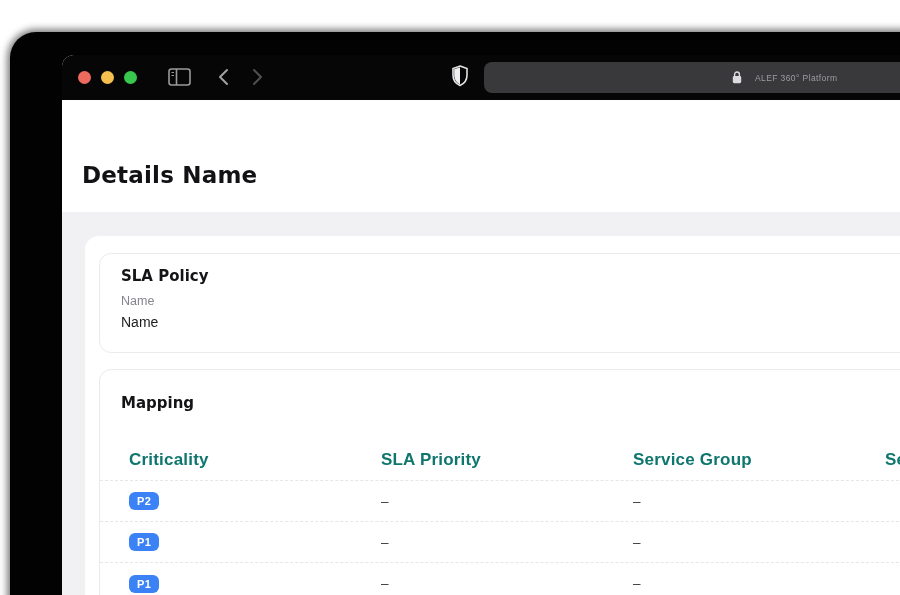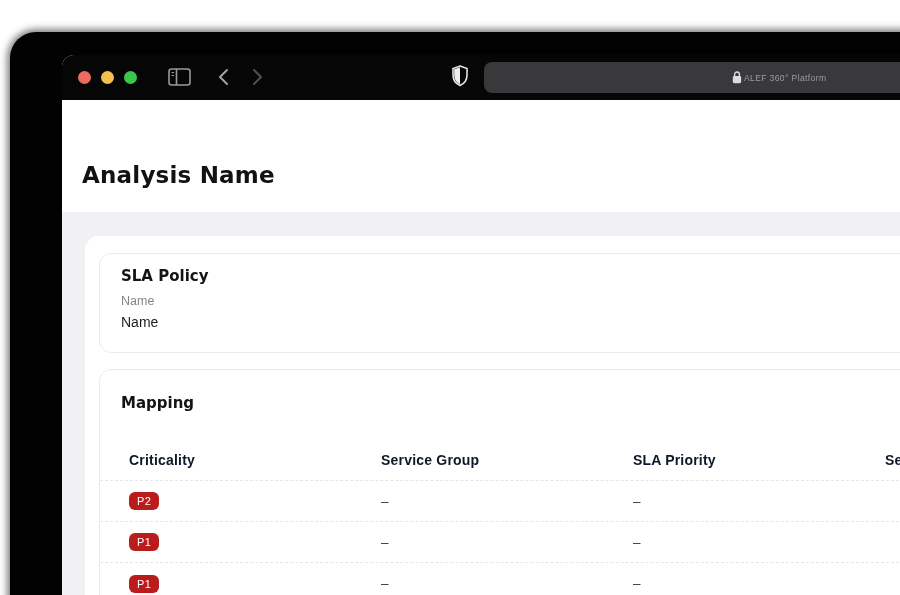--- a/index.html
+++ b/index.html
@@ -21,21 +21,21 @@
   .light.red{background:#ec6a5e;}
   .light.yellow{background:#f4bf4f;}
   .light.green{background:#39c84e;}
   .tb-icon{position:absolute;top:13px;display:flex;align-items:center;justify-content:center;}
   .sidebar-toggle{left:106px;}
   .chev-back{left:156px;}
   .chev-fwd{left:190px;}
   .shield{left:390px;top:10px;}
   .addressbar{position:absolute;left:422px;right:-20px;top:7px;height:31px;background:#39393c;
     border-radius:8px;}
-  .addr-inner{position:absolute;left:248px;top:0;height:31px;display:flex;align-items:center;gap:2px;}
+  .addr-inner{position:absolute;left:248px;top:0;height:31px;display:flex;align-items:center;gap:13px;}
   .addr-text{font-size:8.5px;color:#9c9da3;letter-spacing:.4px;}
 
   
   .page-header{padding:58px 0 0 20px;background:#fff;}
   .page-title{margin:0;font-family:"DejaVu Sans",sans-serif;font-size:23px;line-height:34px;
     font-weight:bold;color:#121215;letter-spacing:.2px;}
 
   
   .tabs{display:flex;gap:10px;margin-top:30px;height:34px;border-bottom:1px solid #e5e5e8;
     padding-left:12px;align-items:stretch;}
@@ -60,23 +60,23 @@
   .card-gap{height:16px;}
   .card-mapping{padding:24px 0 0 0;min-height:300px;}
   .card-mapping .card-title{padding-left:21px;}
 
   
   .table{margin-top:28px;}
   .t-row{display:grid;grid-template-columns:252px 252px 252px 200px;align-items:center;
     height:41px;padding-left:29px;border-bottom:1px dashed #e6e6e9;}
   .t-row.head{font-size:13px;font-weight:bold;color:#1b1b1f;}
   .t-row .cell{font-size:13.5px;color:#2c2c30;letter-spacing:.2px;white-space:nowrap;}
-  .t-row.head .cell{font-size:14px;color:#0f172a;font-weight:bold;}
+  .t-row.head .cell{font-size:17px;color:#0f766e;font-weight:bold;}
   .t-row:last-child{border-bottom:none;}
-  .badge{display:inline-block;background:#b91c1c;color:#ffffff;font-size:11px;font-weight:normal;
+  .badge{display:inline-block;background:#3b82f6;color:#ffffff;font-size:11px;font-weight:bold;
     padding:3px 8px;border-radius:6px;letter-spacing:.3px;}
   .dash{color:#3a3a3e;}
 </style>
 </head>
 <body>
 
 <div class="blob"></div>
 
 <div class="window">
 
@@ -119,21 +119,21 @@
         <svg width="10" height="13" viewBox="0 0 10 13">
           <rect x="0.8" y="5" width="8.4" height="7.2" rx="1.4" fill="#dcdce0"></rect>
           <path d="M2.6 5 V3.4 C2.6 2 3.6 1 5 1 C6.4 1 7.4 2 7.4 3.4 V5" fill="none" stroke="#dcdce0" stroke-width="1.4"></path>
         </svg>
         <span class="addr-text">ALEF 360° Platform</span>
       </div>
     </div>
   </div>
 
   <div class="page-header">
-    <h1 class="page-title">Analysis Name</h1>
+    <h1 class="page-title">Details Name</h1>
   </div>
 
   <div class="tabs">
     <div class="tab">Contract Details</div>
     <div class="tab">Service Covered</div>
     <div class="tab">Asset</div>
     <div class="tab active">SLA</div>
     <div class="tab">Scheduled Maintenance</div>
     <div class="tab">Work Orders</div>
     <div class="tab">Analysis</div>
@@ -151,22 +151,22 @@
       </div>
 
       <div class="card-gap"></div>
 
       <div class="card card-mapping">
         <div class="card-title">Mapping</div>
 
         <div class="table">
           <div class="t-row head">
             <div class="cell">Criticality</div>
+            <div class="cell">SLA Priority</div>
             <div class="cell">Service Group</div>
-            <div class="cell">SLA Priority</div>
             <div class="cell">Ser</div>
           </div>
 
           <div class="t-row">
             <div class="cell"><span class="badge">P2</span></div>
             <div class="cell dash">–</div>
             <div class="cell dash">–</div>
           </div>
 
           <div class="t-row">

